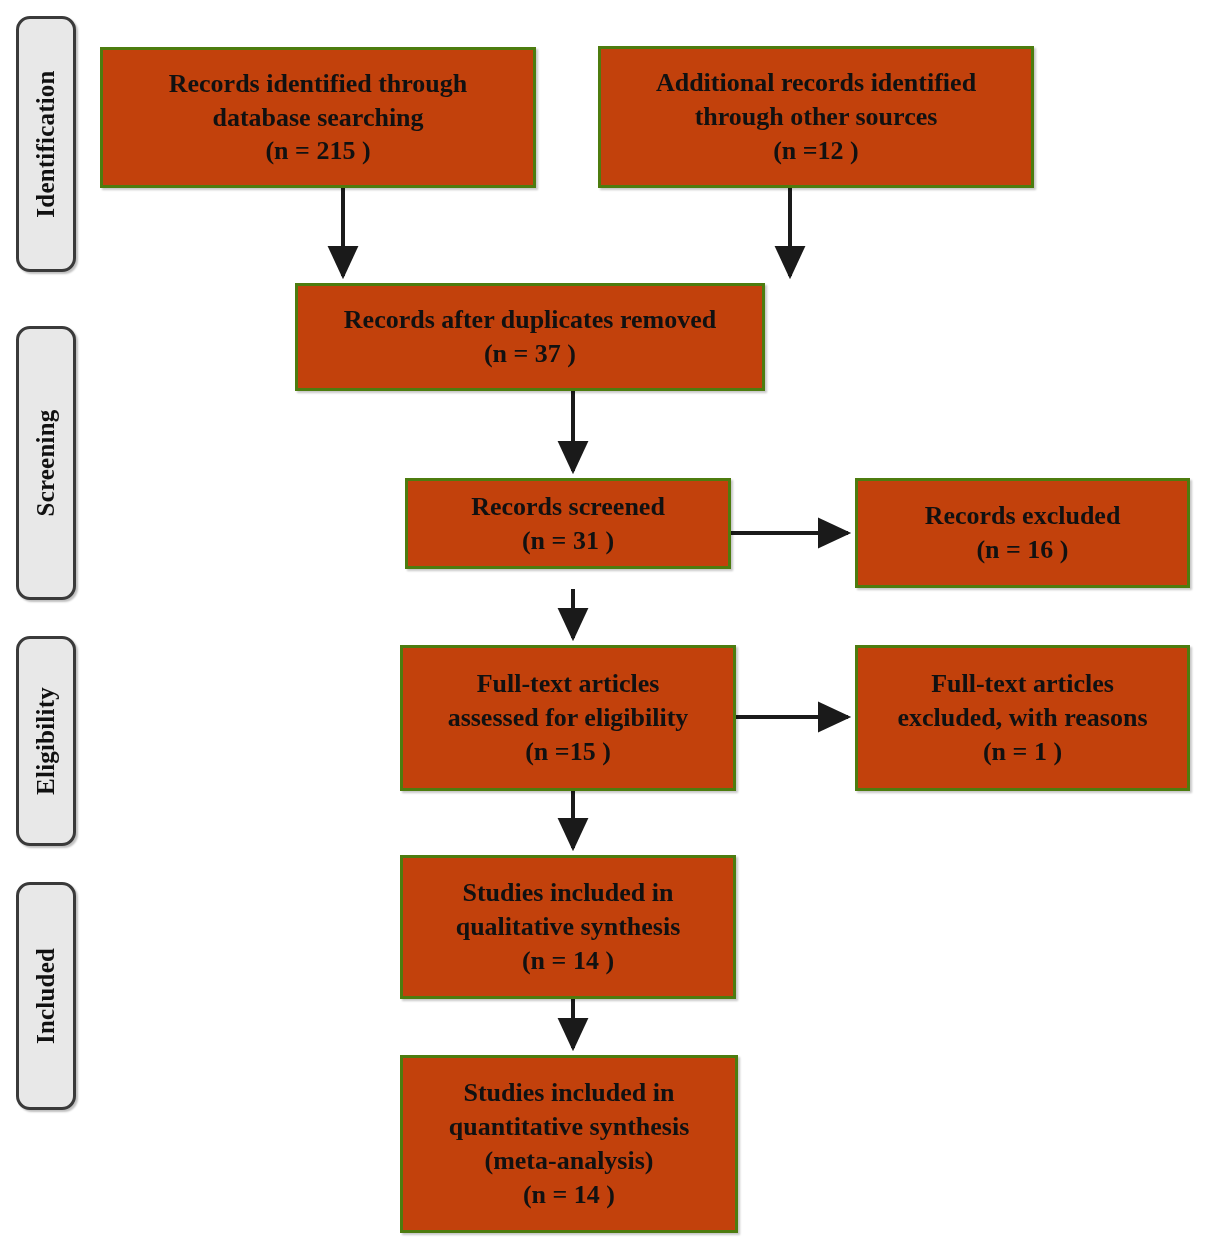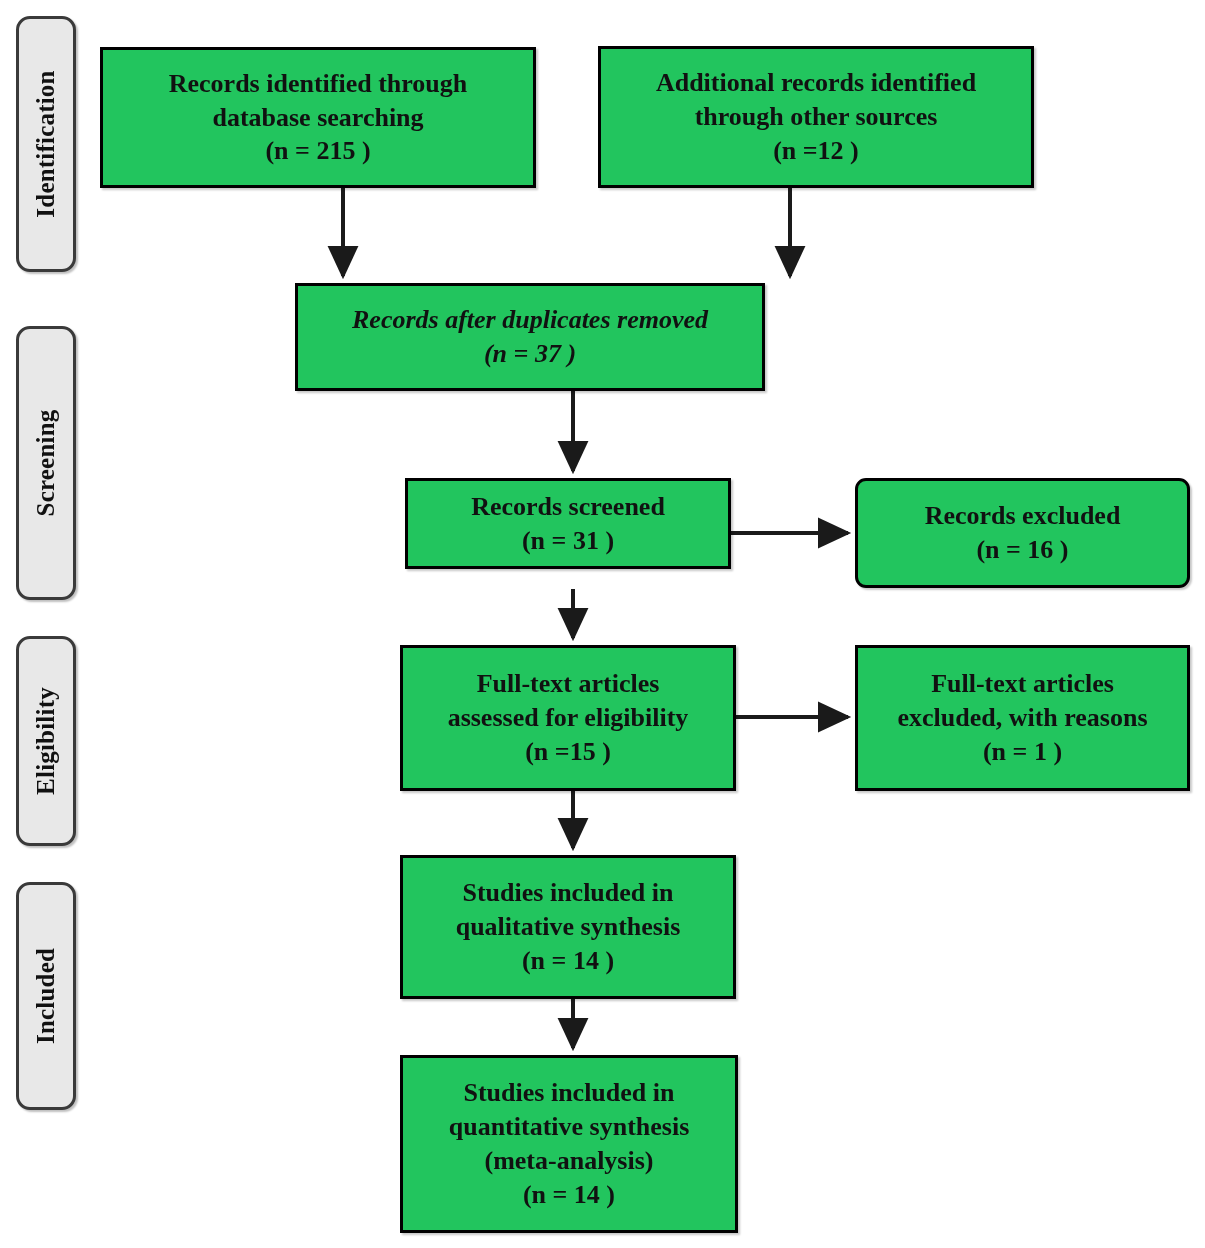--- a/index.html
+++ b/index.html
@@ -35,22 +35,22 @@
     font-weight: bold;
     font-size: 25px;
     letter-spacing: 0.2px;
     color: #111111;
   }
 
   
   .fbox {
     position: absolute;
     box-sizing: border-box;
-    background: #22c55e;
-    border: 3px solid #000000;
+    background: #c2410c;
+    border: 3px solid #4d7c0f;
     box-shadow: 2px 2px 2px rgba(0,0,0,0.22);
     display: flex;
     align-items: center;
     justify-content: center;
     text-align: center;
     padding: 4px 8px;
   }
   .fbox .txt {
     font-family: "Liberation Serif", "DejaVu Serif", serif;
     font-weight: bold;
@@ -120,31 +120,31 @@
 database searching
 (n = 215 )</span>
   </div>
 
   <div class="fbox" style="left:598px; top:46px; width:436px; height:142px;">
     <span class="txt">Additional records identified
 through other sources
 (n =12  )</span>
   </div>
 
-  <div class="fbox" style="left:295px; top:283px; width:470px; height:108px;font-style:italic;">
+  <div class="fbox" style="left:295px; top:283px; width:470px; height:108px;">
     <span class="txt">Records after duplicates removed
 (n = 37  )</span>
   </div>
 
   <div class="fbox" style="left:405px; top:478px; width:326px; height:91px;">
     <span class="txt">Records screened
 (n = 31  )</span>
   </div>
 
-  <div class="fbox" style="left:855px; top:478px; width:335px; height:110px;border-radius:11px;">
+  <div class="fbox" style="left:855px; top:478px; width:335px; height:110px;">
     <span class="txt">Records excluded
 (n = 16  )</span>
   </div>
 
   <div class="fbox" style="left:400px; top:645px; width:336px; height:146px;">
     <span class="txt">Full-text articles
 assessed for eligibility
 (n =15   )</span>
   </div>
 

